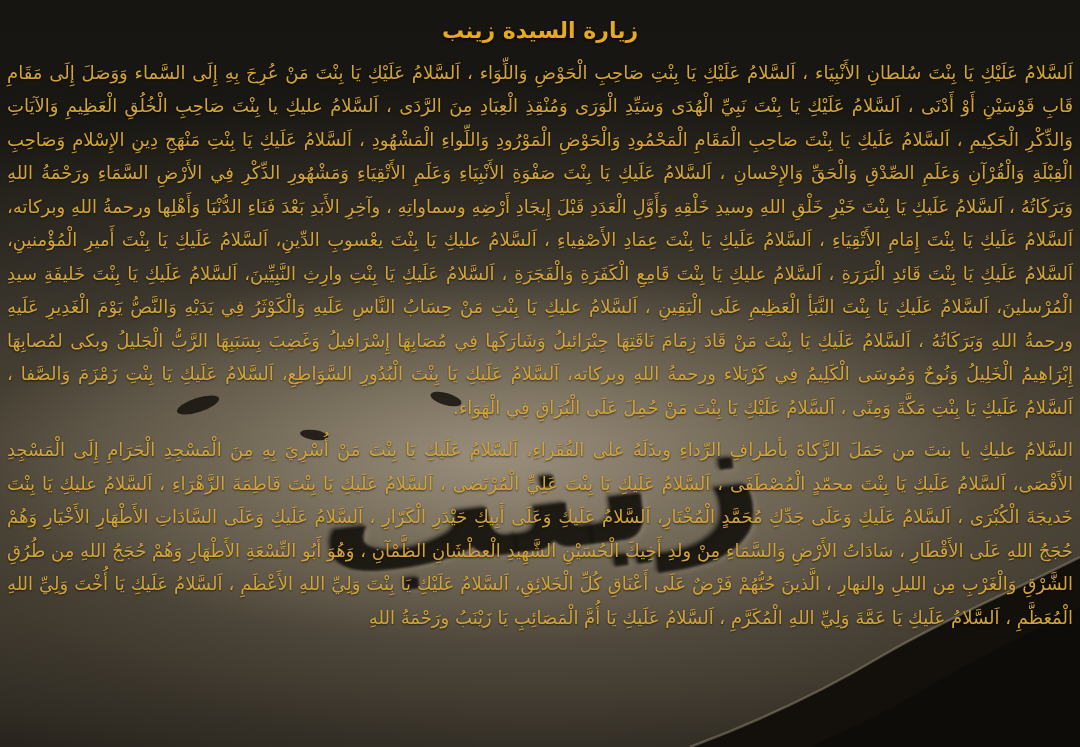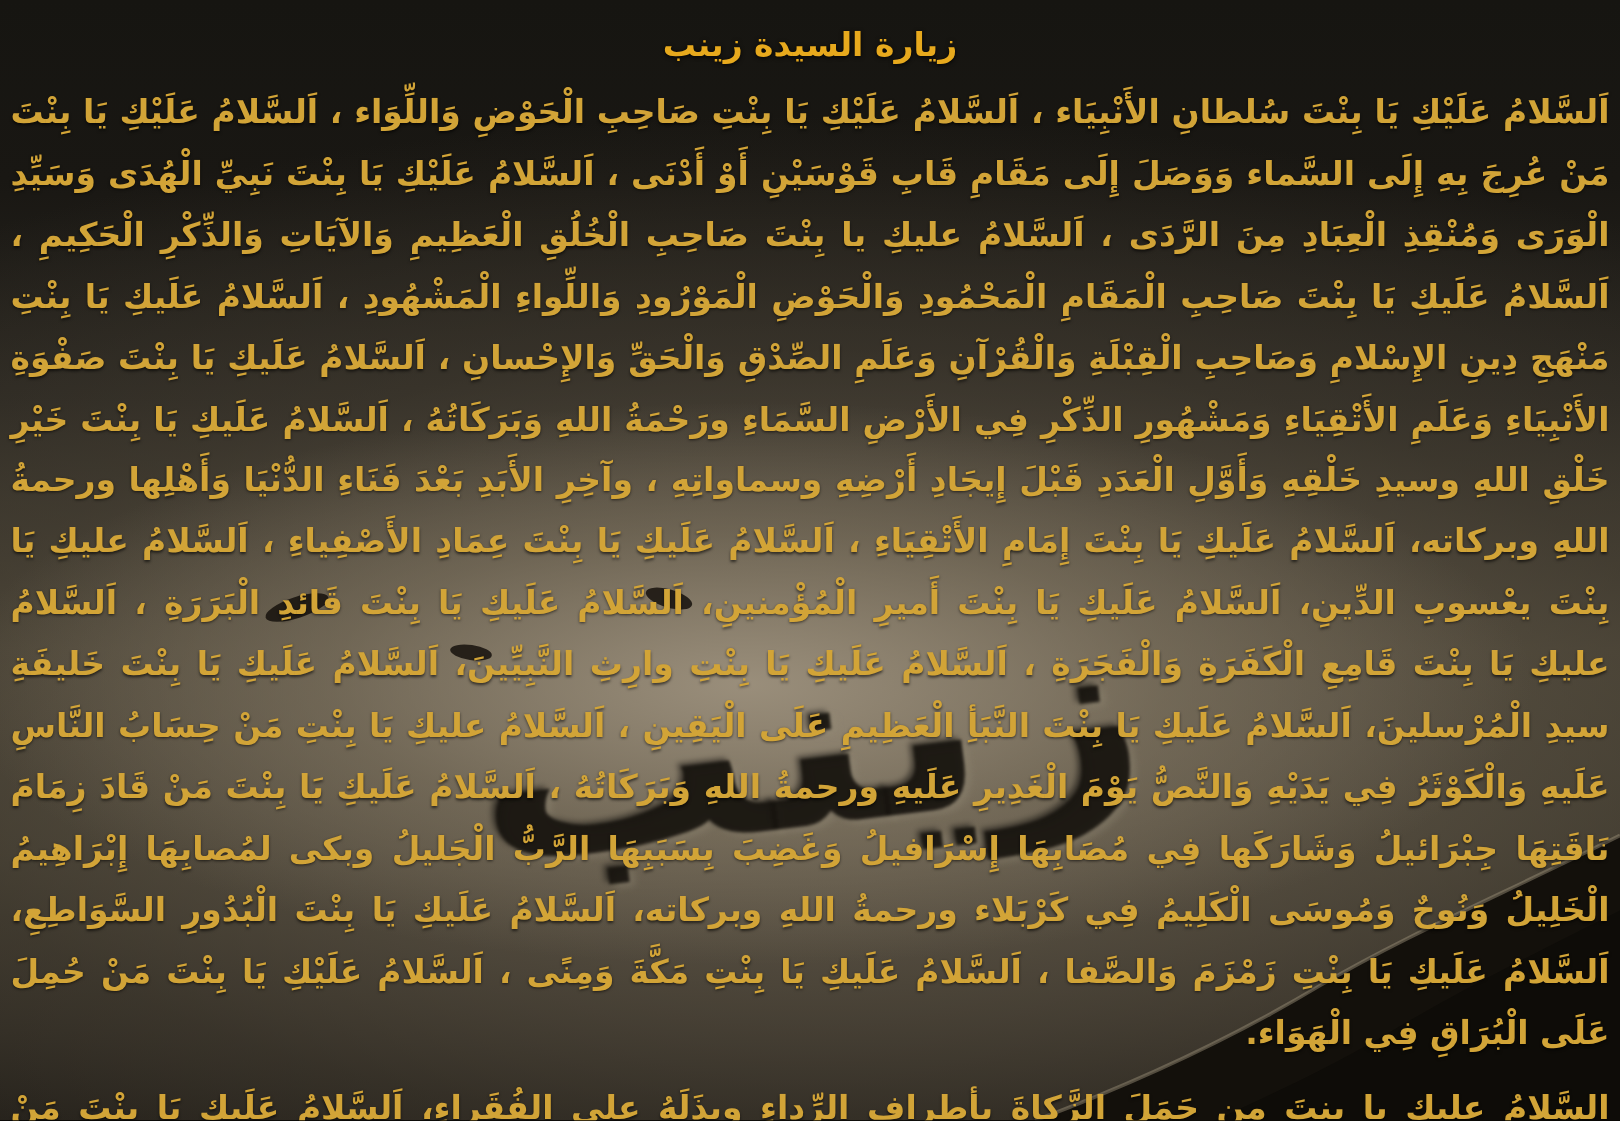--- a/index.html
+++ b/index.html
@@ -38,21 +38,21 @@
     color:rgba(48,38,26,0.92);
   }
   .content{position:relative;z-index:3;padding:12px 7px 0;}
   .page-title{
     text-align:center;margin:6px 0 13px;
     font-size:22px;font-weight:bold;color:#e7a91d;
     text-shadow:0 1px 3px rgba(0,0,0,0.9);
   }
   .para{
     direction:rtl;text-align:justify;text-justify:inter-word;
-    font-size:22px;line-height:1.86;font-weight:bold;
+    font-size:18px;line-height:1.86;font-weight:normal;
     color:#d2a437;
     text-shadow:0 1px 2px rgba(0,0,0,0.6);
   }
   .para.second{margin-top:9px;}
 </style>
 </head>
 <body>
 
 <div class="canvas">
 

